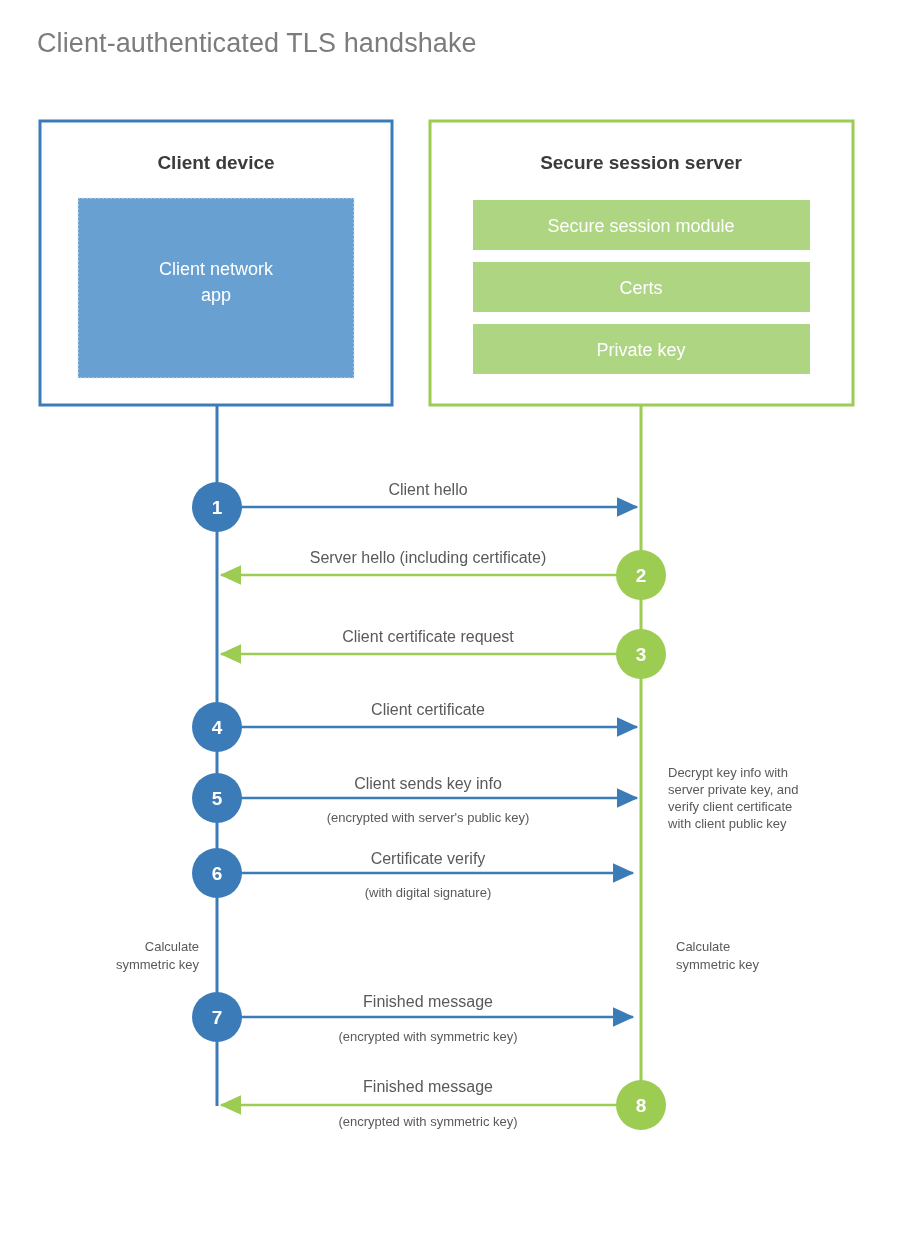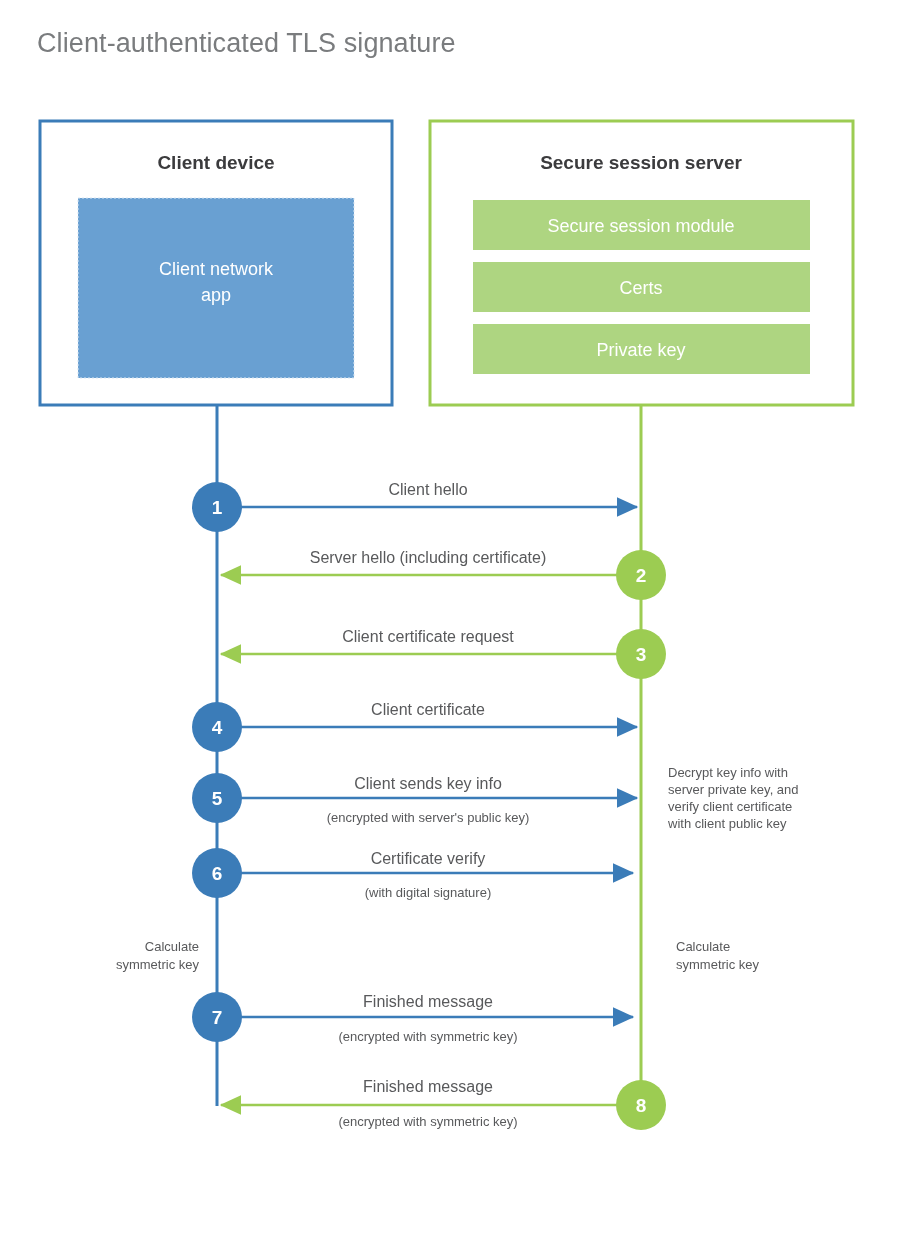--- a/index.html
+++ b/index.html
@@ -65,21 +65,21 @@
     font-size: 19px;
     font-weight: bold;
     fill: #ffffff;
   }
 </style>
 </head>
 <body>
 
 <div id="stage">
 
-  <div class="diagram-title">Client-authenticated TLS signature</div>
+  <div class="diagram-title">Client-authenticated TLS handshake</div>
 
   <svg class="flow" viewBox="0 0 900 1256">
 
     <rect x="40" y="121" width="352" height="284" fill="#ffffff" stroke="#3b7cb8" stroke-width="3"></rect>
     <text class="svg-text party-title" x="216" y="169" text-anchor="middle">Client device</text>
     <rect x="78" y="198" width="276" height="180" fill="#69a0d2" stroke="#d9e6f3" stroke-width="1" stroke-dasharray="2 2"></rect>
     <text class="svg-text inner-box-label" x="216" y="275" text-anchor="middle">Client network</text>
     <text class="svg-text inner-box-label" x="216" y="301" text-anchor="middle">app</text>
 
     <rect x="430" y="121" width="423" height="284" fill="#ffffff" stroke="#9ccc52" stroke-width="3"></rect>

